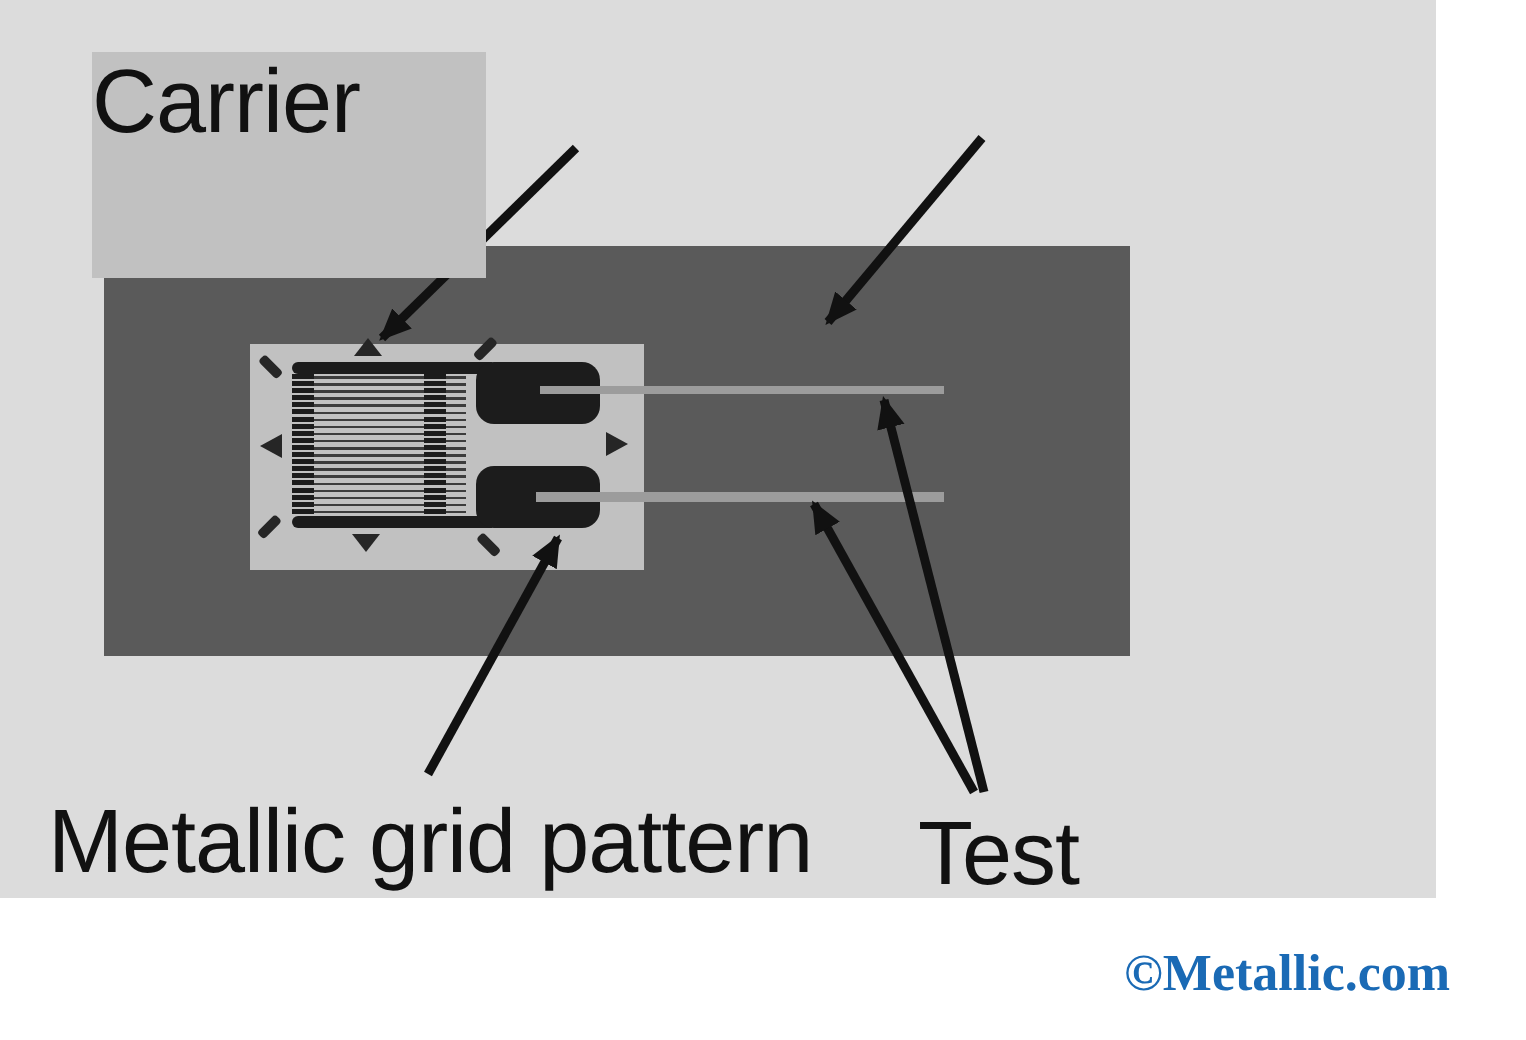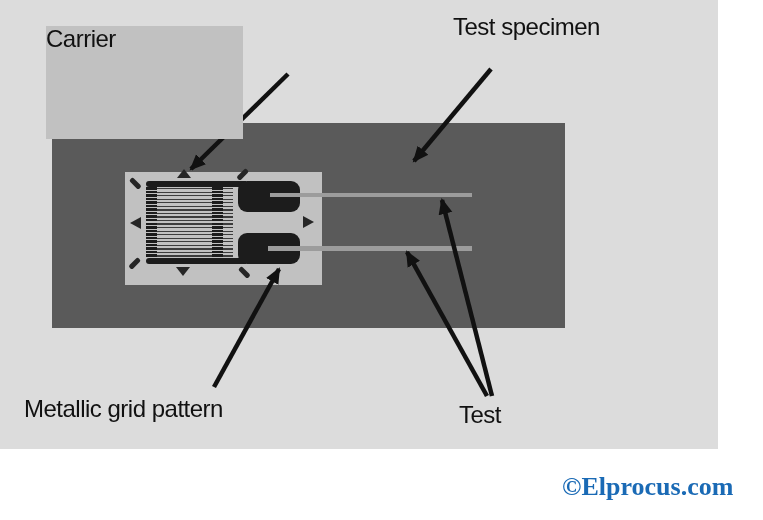--- a/index.html
+++ b/index.html
@@ -45,21 +45,21 @@
   .tri.down{left:176px;top:267px;border-left:7px solid transparent;border-right:7px solid transparent;border-top:9px solid #262626;}
   .tri.left{left:130px;top:217px;border-top:6px solid transparent;border-bottom:6px solid transparent;border-right:11px solid #262626;}
   .tri.right{left:303px;top:216px;border-top:6px solid transparent;border-bottom:6px solid transparent;border-left:11px solid #262626;}
 
   
   .arrows{left:0;top:0;width:763px;height:520px;pointer-events:none;}
   .arrows line{stroke:var(--arrow,#111);stroke-width:4.5px;}
   .arrows polygon{fill:var(--arrow,#111);}
 
   
-  .lbl{color:var(--label-text,#111);font-size:24px;line-height:1.1;letter-spacing:-0.5px;white-space:nowrap;}
+  .lbl{color:var(--label-text,#111);font-size:45px;line-height:1.1;letter-spacing:-0.5px;white-space:nowrap;}
   .lbl.carrier{left:46px;top:26px;}
   .lbl.test-specimen{left:453px;top:14px;}
   .lbl.metallic{left:24px;top:396px;text-align:center;}
   .lbl.leads{left:459px;top:402px;}
   .watermark{left:562px;top:472px;color:var(--watermark-blue,#1a6ab5);
     font-family:"Liberation Serif",serif;font-weight:bold;font-size:26px;white-space:nowrap;}
 </style>
 </head>
 <body>
 
@@ -99,19 +99,18 @@
       </marker>
     </defs>
     <line x1="288" y1="74" x2="191" y2="169" marker-end="url(#ah)"></line>
     <line x1="491" y1="69" x2="414" y2="161" marker-end="url(#ah)"></line>
     <line x1="214" y1="387" x2="279" y2="269" marker-end="url(#ah)"></line>
     <line x1="487" y1="396" x2="407" y2="252" marker-end="url(#ah)"></line>
     <line x1="492" y1="396" x2="442" y2="200" marker-end="url(#ah)"></line>
   </svg>
 
   <div class="abs lbl carrier">Carrier</div>
-  <div class="abs lbl test-specimen">Test specimen</div>
   <div class="abs lbl metallic">Metallic grid pattern</div>
   <div class="abs lbl leads">Test</div>
 
-  <div class="abs watermark">©Elprocus.com</div>
+  <div class="abs watermark">©Metallic.com</div>
 
 </div>
 
 </body></html>

